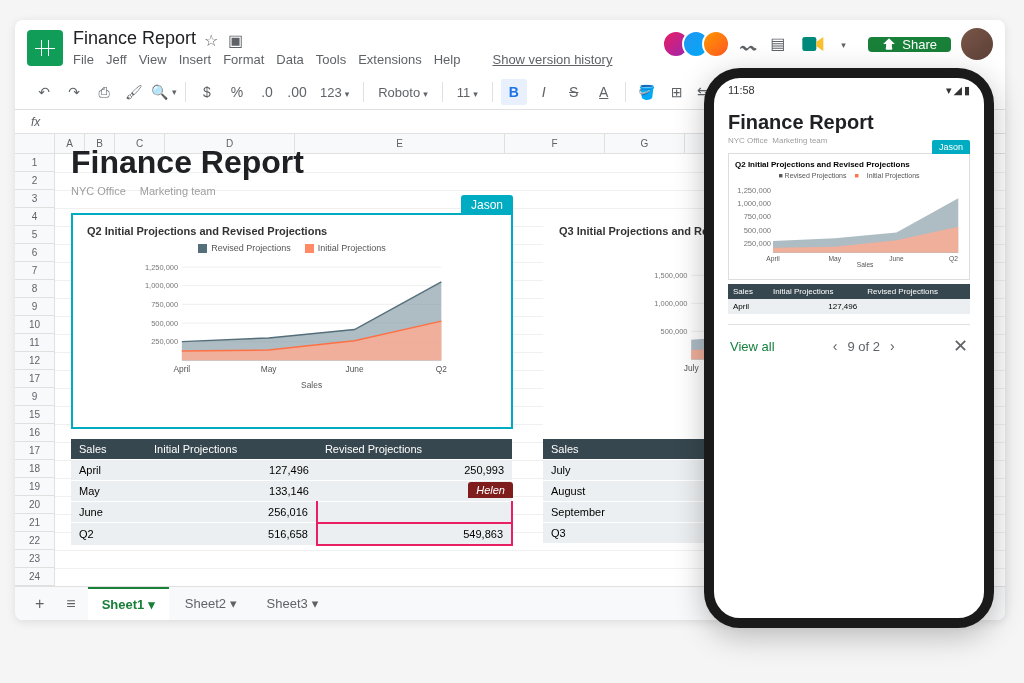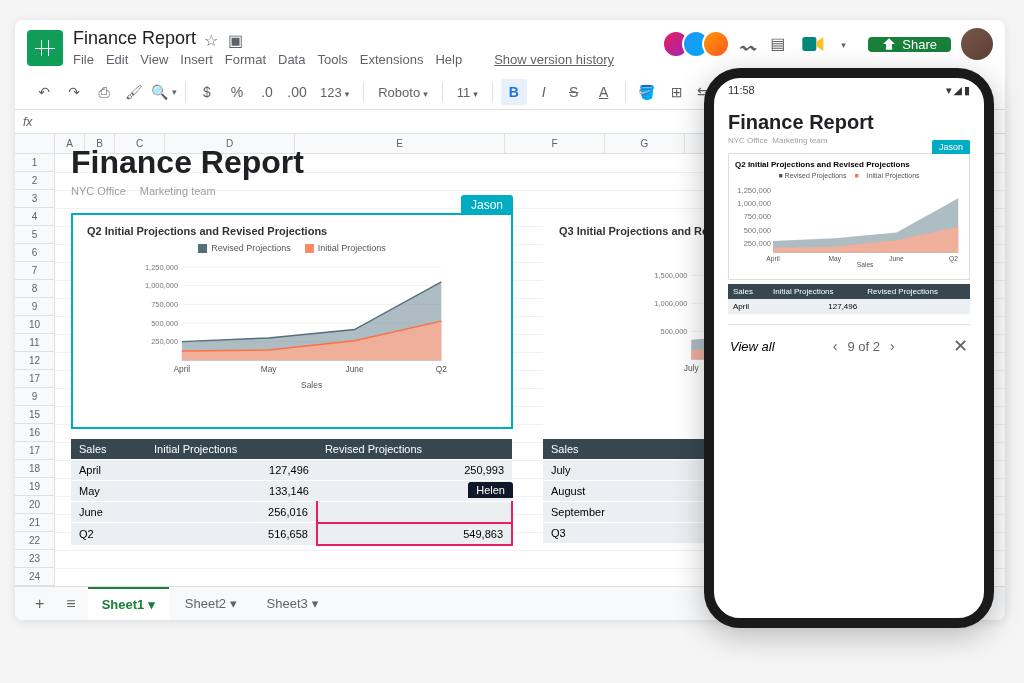--- a/index.html
+++ b/index.html
@@ -31,21 +31,21 @@
 
 
 .toolbar1 { display: flex; align-items: center; padding: 4px 16px; gap: 4px; border-bottom: 1px solid #e0e0e0; }
 .tb-sep { width: 1px; height: 20px; background: #e0e0e0; margin: 0 4px; }
 .tb-icon { width: 26px; height: 26px; display: flex; align-items: center; justify-content: center; color: #5f6368; cursor: pointer; font-size: 14px; border-radius: 2px; }
 .tb-text { font-size: 13px; color: #5f6368; padding: 0 6px; cursor: pointer; }
 .tb-bold { font-weight: bold; background: #e8f0fe; color: #1a73e8; }
 .dropdown-arrow::after { content: '▾'; font-size: 9px; margin-left: 3px; color: #5f6368; }
 
 .fx-bar { display: flex; align-items: center; padding: 2px 8px; border-bottom: 1px solid #e0e0e0; font-size: 12px; color: #5f6368; height: 24px; }
-.fx { font-style: italic; margin-left: 0; }
+.fx { font-style: italic; margin-left: 8px; }
 
 
 .sheet-area { position: relative; height: 470px; overflow: hidden; background: #fff; }
 .col-headers { display: flex; height: 20px; border-bottom: 1px solid #e0e0e0; }
 .rh-corner { width: 40px; border-right: 1px solid #e0e0e0; background: #f8f9fa; }
 .col-h { border-right: 1px solid #e0e0e0; background: #f8f9fa; font-size: 10px; color: #5f6368; display: flex; align-items: center; justify-content: center; }
 .rows { display: flex; }
 .row-nums { width: 40px; background: #f8f9fa; }
 .row-h { height: 18px; border-bottom: 1px solid #e0e0e0; border-right: 1px solid #e0e0e0; font-size: 10px; color: #5f6368; display: flex; align-items: center; justify-content: center; }
 .grid-body { flex: 1; position: relative; }
@@ -69,21 +69,21 @@
 .chart-svg { width: 100%; height: 140px; }
 .y-label { font-size: 8px; fill: #777; text-anchor: end; }
 .x-label { font-size: 9px; fill: #555; text-anchor: middle; }
 .axis-title { font-size: 9px; fill: #555; text-anchor: middle; }
 
 .data-table { width: 100%; border-collapse: collapse; font-size: 11px; margin-top: 6px; }
 .data-table th { background: #37474f; color: #fff; text-align: left; padding: 4px 8px; font-weight: normal; }
 .data-table td { background: #eceff1; padding: 4px 8px; border-top: 1px solid #fff; }
 .data-table td:nth-child(2), .data-table td:nth-child(3) { text-align: right; }
 .helen-cell { border: 2px solid #e91e63; position: relative; }
-.helen-tag { position: absolute; top: -20px; right: -2px; background: #0f172a; color: #fff; padding: 2px 8px; font-size: 11px; border-radius: 3px 3px 0 0; }
+.helen-tag { position: absolute; top: -20px; right: -2px; background: #7f1d1d; color: #fff; padding: 2px 8px; font-size: 11px; border-radius: 3px 3px 0 0; font-style: italic; }
 
 
 .sheet-tabs { position: absolute; bottom: 0; left: 0; right: 0; height: 34px; background: #f8f9fa; border-top: 1px solid #e0e0e0; display: flex; align-items: center; padding: 0 10px; gap: 2px; }
 .sheet-tab { padding: 8px 14px; font-size: 13px; color: #5f6368; display: flex; align-items: center; gap: 4px; cursor: pointer; }
 .sheet-tab.active { background: #fff; color: #188038; font-weight: 700; border-top: 2px solid #188038; justify-content: center; }
 .plus-tab, .menu-tab { padding: 6px 10px; color: #5f6368; cursor: pointer; font-size: 16px; }
 
 
 .phone { position: absolute; right: 30px; top: 68px; width: 290px; height: 560px; background: #fff; border: 10px solid #1a1a1a; border-radius: 36px; overflow: hidden; box-shadow: 0 8px 30px rgba(0,0,0,0.25); z-index: 100; }
 .phone-status { display: flex; justify-content: space-between; padding: 6px 14px; font-size: 11px; color: #333; }
@@ -95,21 +95,21 @@
 .phone-tag { position: absolute; top: -14px; right: -1px; background: #00acc1; color: #fff; padding: 2px 7px; font-size: 9px; border-radius: 2px 2px 0 0; }
 .phone-chart-title { font-size: 8px; font-weight: bold; }
 .phone-legend { display: flex; justify-content: center; gap: 8px; font-size: 7px; margin-top: 3px; color: #555; }
 .phone-table { width: 100%; font-size: 8px; border-collapse: collapse; margin-top: 4px; }
 .phone-table th { background: #37474f; color: #fff; padding: 3px 5px; text-align: left; font-weight: normal; }
 .phone-table td { background: #eceff1; padding: 3px 5px; text-align: right; }
 .phone-table td:first-child { text-align: left; }
 
 .comment-panel { border-top: 1px solid #e0e0e0; margin-top: 10px; padding-top: 10px; }
 .comment-header { display: flex; align-items: center; justify-content: space-between; padding: 0 2px 10px; }
-.view-all { color: #000000; font-size: 13px; cursor: pointer; font-style: italic; }
+.view-all { color: #15803d; font-size: 13px; cursor: pointer; }
 .nav-group { display: flex; align-items: center; gap: 10px; color: #5f6368; font-size: 13px; }
 .nav-arrow { cursor: pointer; font-size: 14px; }
 .close-x { cursor: pointer; font-size: 18px; color: #5f6368; }
 .comment { display: flex; gap: 10px; margin-bottom: 14px; }
 .c-avatar { width: 32px; height: 32px; border-radius: 50%; flex-shrink: 0; }
 .cav1 { background: linear-gradient(135deg,#6d4c41,#4e342e); }
 .cav2 { background: linear-gradient(135deg,#f48fb1,#f06292); }
 .c-body { flex: 1; }
 .c-head { display: flex; align-items: center; gap: 8px; font-size: 13px; }
 .c-name { font-weight: 500; color: #202124; }
@@ -135,21 +135,21 @@
         </div>
       </div>
     <div class="title-area">
       <div class="title-row">
         <span class="doc-title">Finance Report</span>
         <span class="hicon">☆</span>
         <span class="hicon">▣</span>
       </div>
       <div class="menu-bar">
         <span>File</span>
-        <span>Edit</span>
+        <span>Jeff</span>
         <span>View</span>
         <span>Insert</span>
         <span>Format</span>
         <span>Data</span>
         <span>Tools</span>
         <span>Extensions</span>
         <span>Help</span>
         <span class="version">Show version history</span>
       </div>
     </div>

